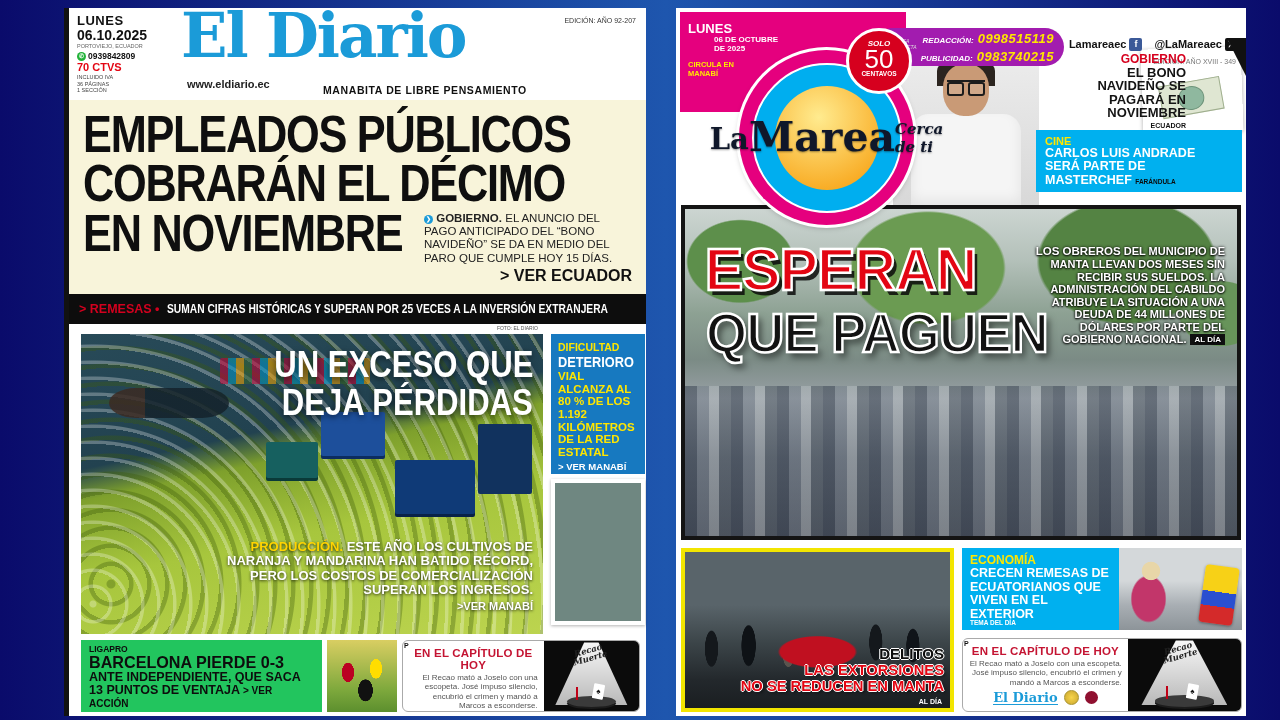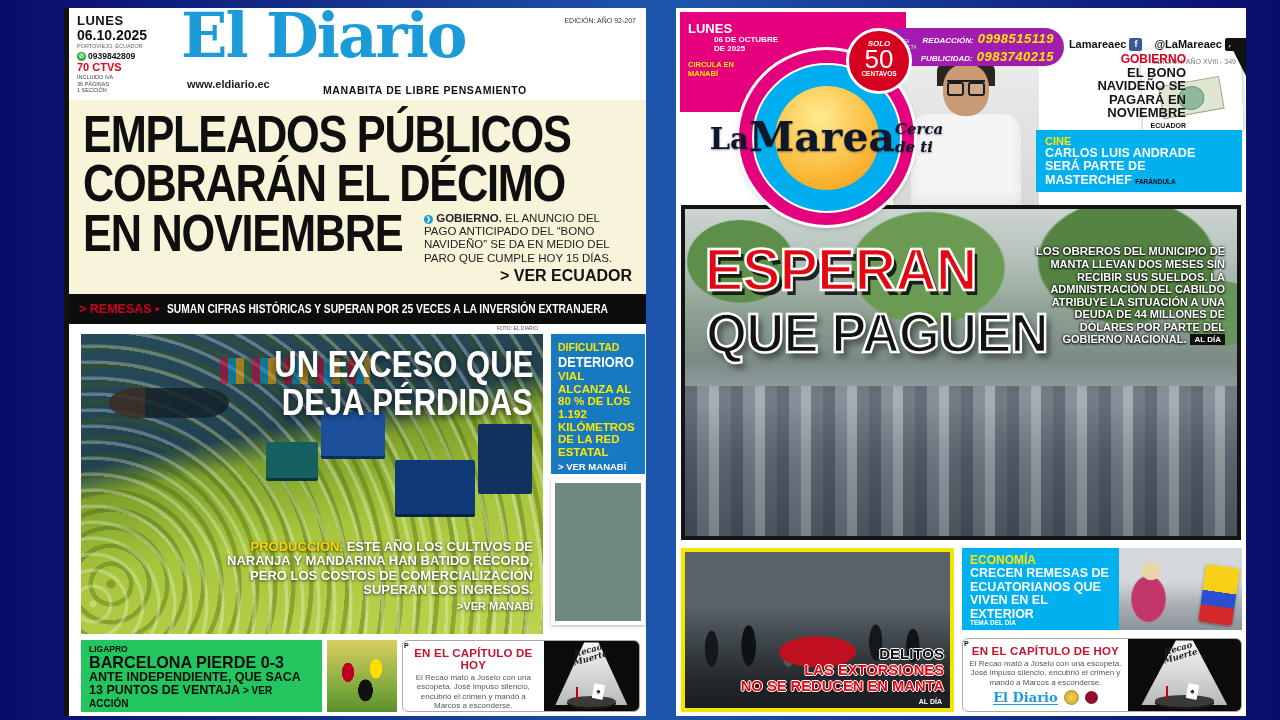--- a/index.html
+++ b/index.html
@@ -79,21 +79,21 @@
      radial-gradient(10px 16px at 30% 45%,#b02 0 60%,transparent 62%),
      radial-gradient(10px 16px at 70% 40%,#fd0 0 60%,transparent 62%),
      radial-gradient(12px 18px at 55% 70%,#111 0 60%,transparent 62%),
      linear-gradient(180deg,#d9ce62,#7da83c 70%,#5c8f2e);}
   
   .promo{position:relative;flex:1;display:flex;border:1px solid #aaa;border-radius:6px;background:#fff;overflow:hidden;}
   .promo-wrap{position:relative;display:flex;width:100%;height:100%;}
   .promo-p{position:absolute;left:1px;top:1px;font-size:7px;font-weight:700;color:#111;z-index:3;}
   .promo-main{flex:1.35;padding:6px 6px 4px;text-align:center;}
   .promo-title{color:#c41432;font-size:11.5px;font-weight:900;letter-spacing:.2px;}
-  .promo-body{font-size:8px;color:#555;line-height:1.18;margin-top:2px;}
+  .promo-body{font-size:8px;color:#555;line-height:1.18;margin-top:2px;text-align:right;}
   .promo-brandrow{margin-top:3px;display:flex;justify-content:center;align-items:center;gap:6px;}
   .promo-brand{font-family:"DejaVu Serif",serif;font-weight:700;font-size:13px;color:#1b9bd8;border-bottom:1px solid #1b9bd8;line-height:1;}
   .badge-gold{width:13px;height:13px;border-radius:50%;background:radial-gradient(#f7d54a,#c9a52f);border:1px solid #a8922e;}
   .badge-maroon{width:13px;height:13px;border-radius:50%;background:#8f1030;}
   .promo-art{flex:1;background:#0b0b0b;position:relative;overflow:hidden;}
   .cone{position:absolute;left:12%;right:12%;top:2%;bottom:8%;
         background:linear-gradient(180deg,rgba(255,255,255,.97),rgba(228,228,228,.8));
         clip-path:polygon(40% 0,60% 0,100% 100%,0 100%);}
   .script{position:absolute;top:8%;left:30%;transform:rotate(-16deg);font-family:"DejaVu Serif",serif;font-style:italic;
         font-weight:700;color:#222;font-size:8.5px;line-height:.9;text-align:center;z-index:2;}

